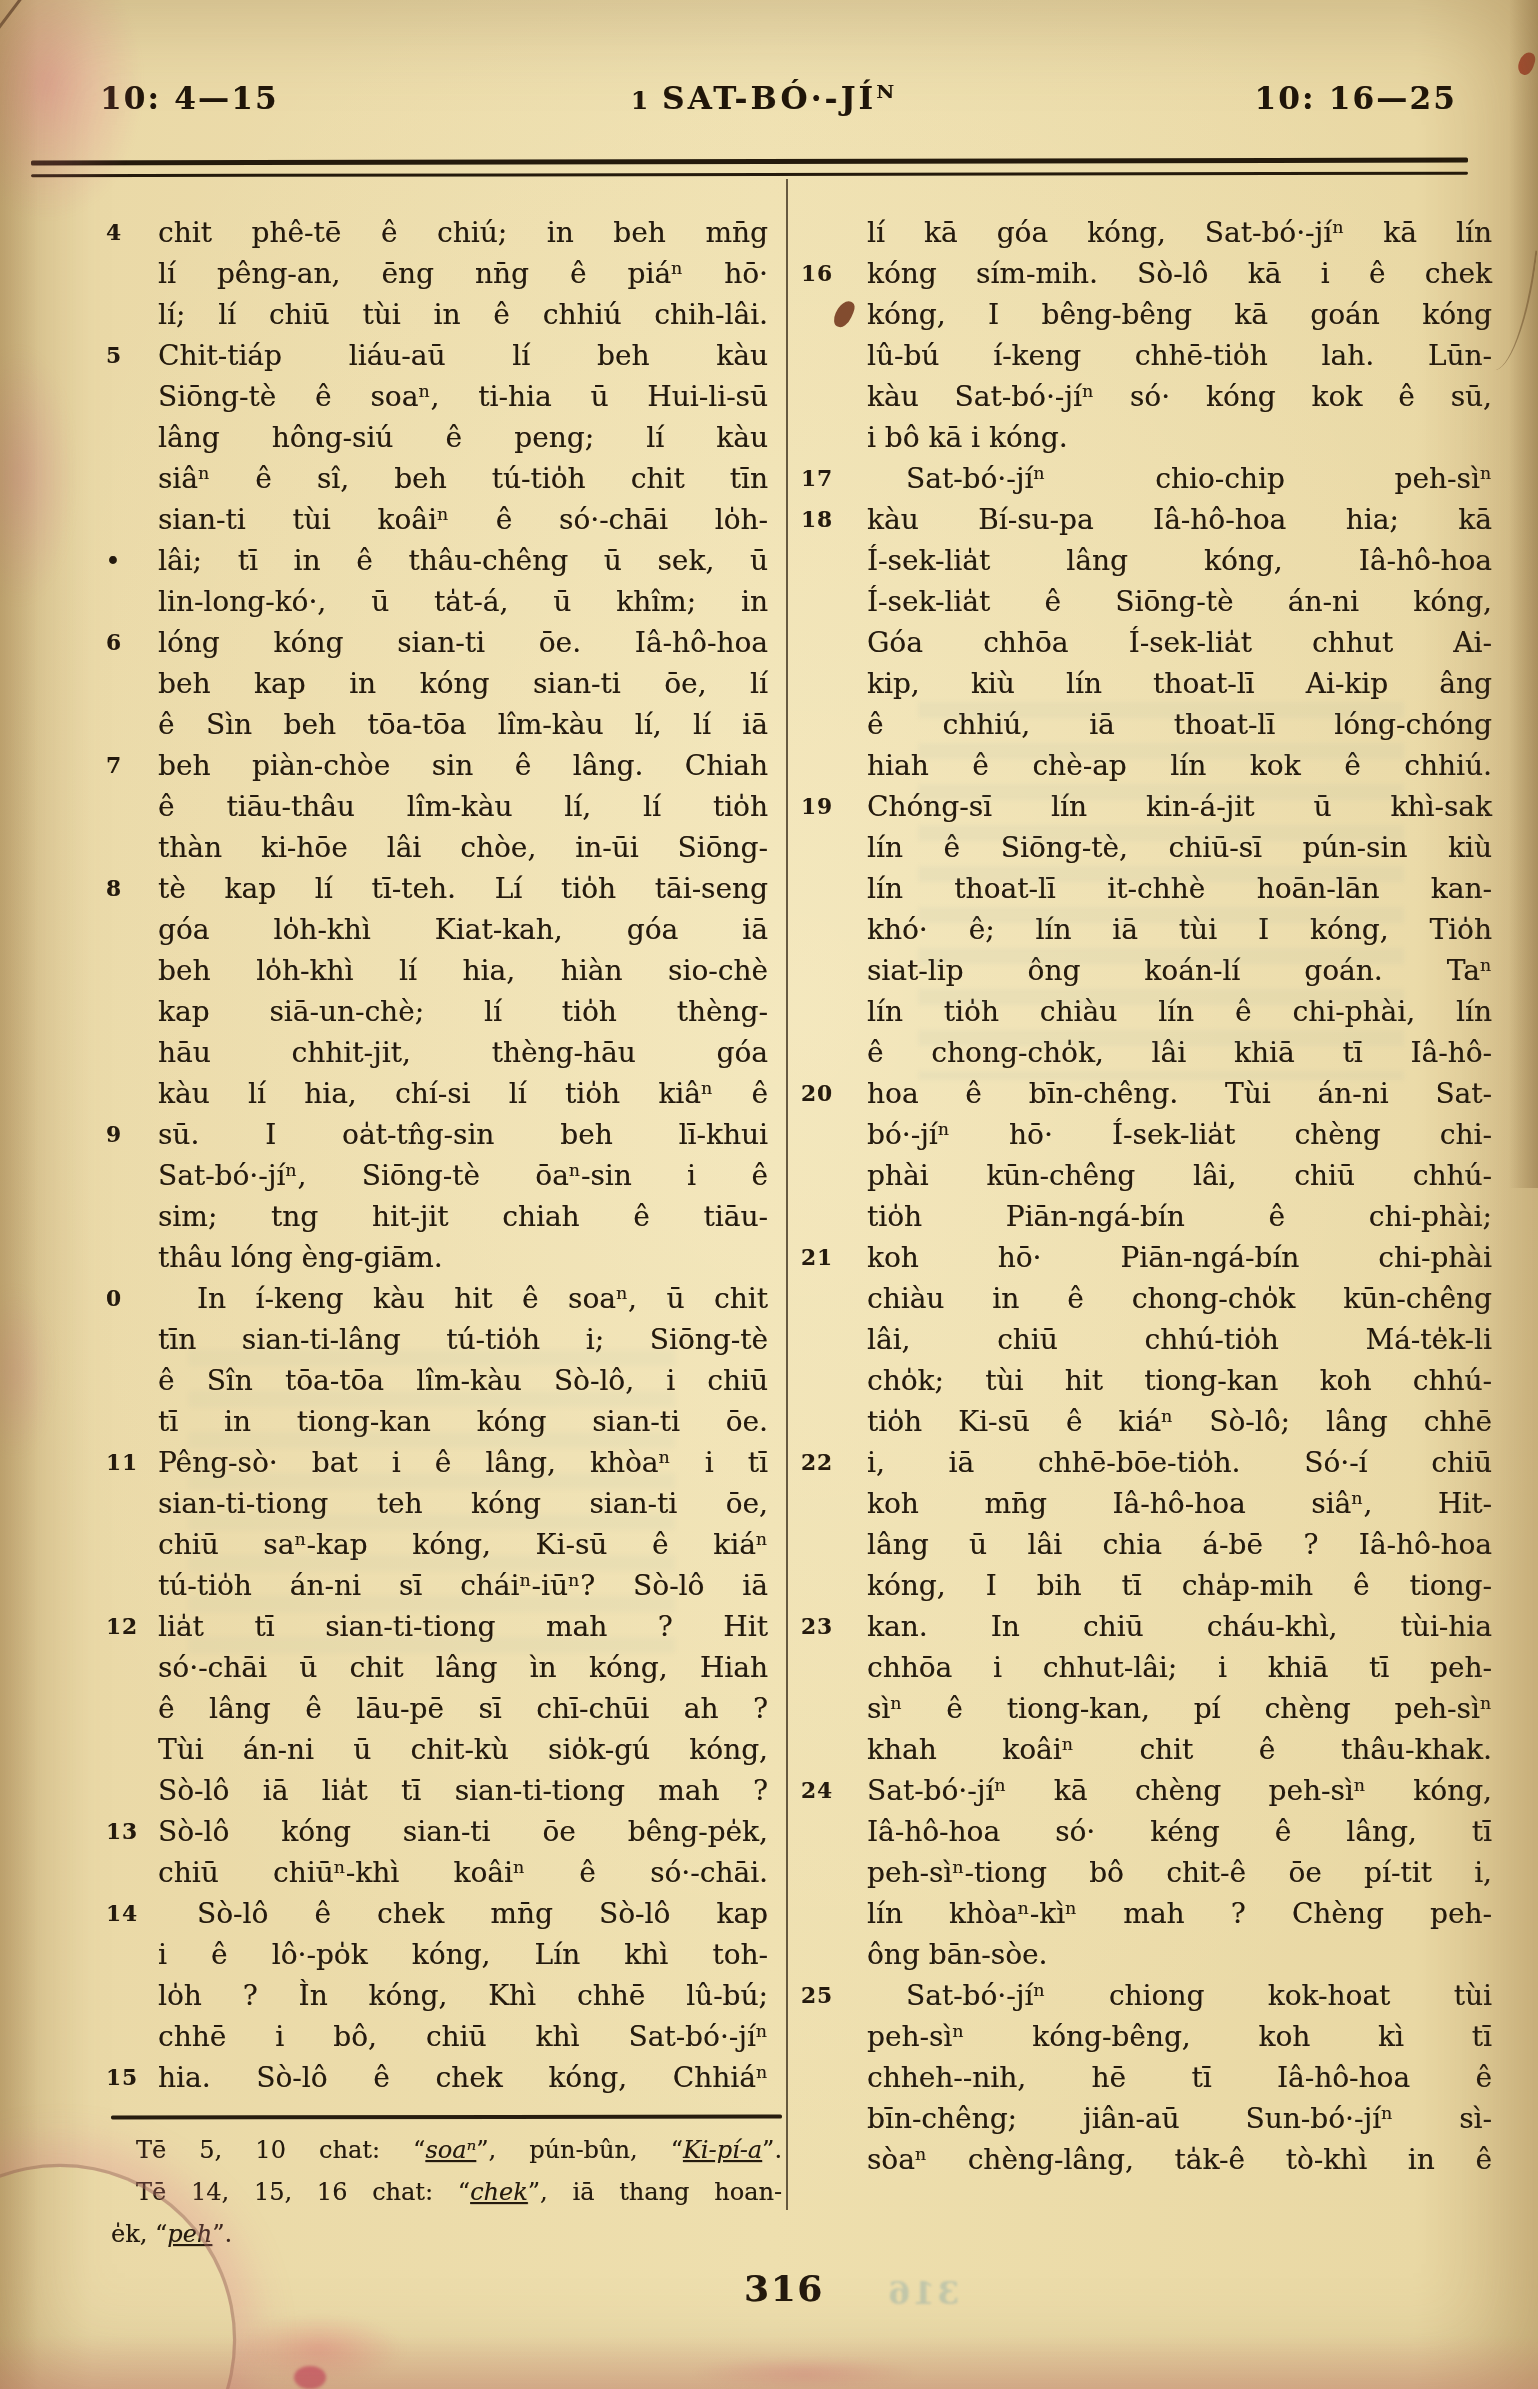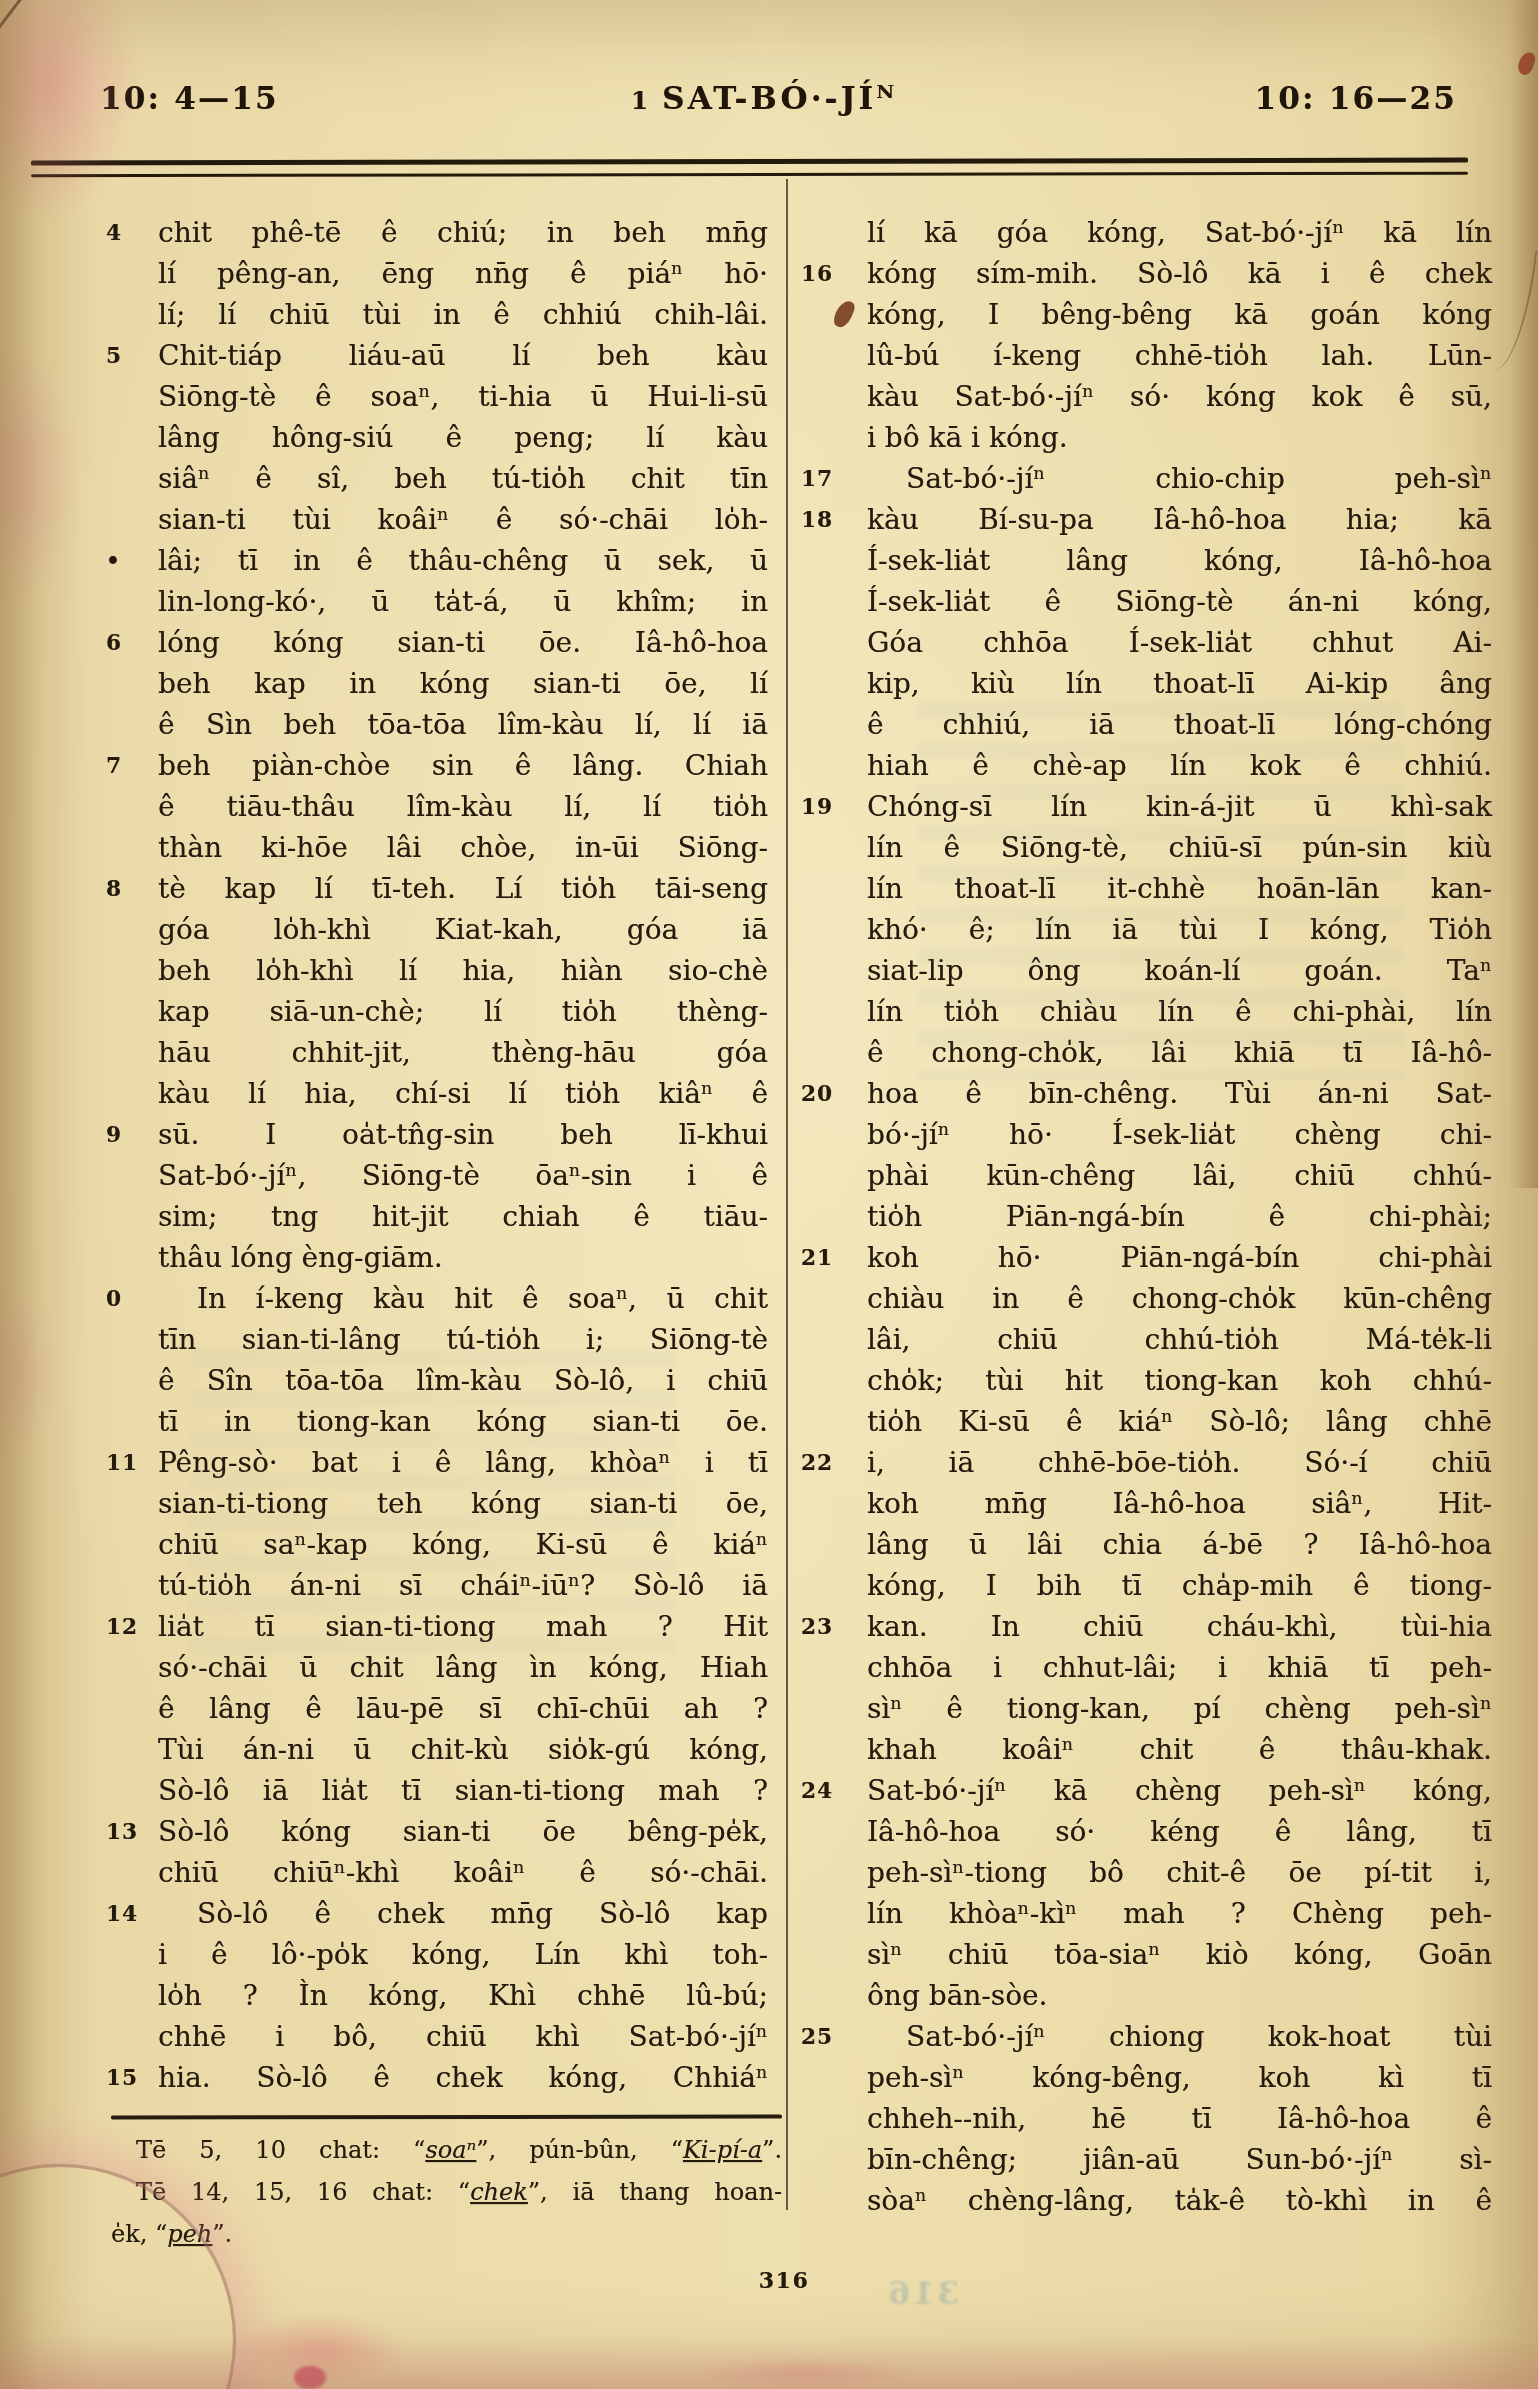--- a/index.html
+++ b/index.html
@@ -40,21 +40,21 @@
   #right-col .vnum{left:-66px;width:54px;text-align:right;}
   
   .foot-rule{position:absolute;left:111px;top:2115px;width:671px;height:3.8px;background:#271d0f;border-radius:1.6px;transform:rotate(-0.08deg);}
   #footnotes{position:absolute;left:111px;top:2129px;width:671px;font-size:24px;}
   #footnotes .fline{height:42px;line-height:42px;text-align:justify;text-align-last:justify;
                     text-shadow:0.2px 0.3px 0.3px rgba(40,26,10,.5);}
   #footnotes .fline.first, #footnotes .fline.mid{padding-left:25px;}
   #footnotes .fline.last{text-align-last:left;padding-left:0;}
   #footnotes i{font-style:italic;text-decoration:underline;}
   
-  .page-num{position:absolute;left:784px;top:2267px;transform:translateX(-50%);font-size:22px;font-weight:700;
+  .page-num{position:absolute;left:784px;top:2267px;transform:translateX(-50%);font-size:36px;font-weight:700;
             letter-spacing:1.6px;text-shadow:0.3px 0.4px 0.5px rgba(40,25,10,.5);}
   .ghost-num{position:absolute;left:886px;top:2274px;font-size:32px;font-weight:700;color:rgba(125,165,170,.38);
              transform:scaleX(-1);filter:blur(1.1px);letter-spacing:2.2px;}
   
   .artifact{position:absolute;pointer-events:none;}
   .corner-line{left:-9.7px;top:38px;width:124px;height:2.7px;background:rgba(75,60,40,.85);transform:rotate(-53deg);transform-origin:left center;border-radius:1.6px;}
   .corner-pink{left:-21.6px;top:-16px;width:173px;height:248px;background:radial-gradient(ellipse at 40% 40%,rgba(222,110,135,.4),rgba(0,0,0,0) 65%);filter:blur(3.2px);}
   .left-blotch1{left:-38px;top:346px;width:113px;height:259px;background:radial-gradient(ellipse,rgba(216,125,150,.33),rgba(0,0,0,0) 70%);filter:blur(5.4px);}
   .left-blotch2{left:-27px;top:1285px;width:81px;height:173px;background:radial-gradient(ellipse,rgba(216,125,150,.22),rgba(0,0,0,0) 70%);filter:blur(5.4px);}
   .left-edge-shade{left:0;top:0;width:38px;height:2389px;background:linear-gradient(90deg,rgba(150,110,60,.25),rgba(0,0,0,0));}
@@ -173,21 +173,20 @@
       <div class="line"><span>lâng ū lâi chia á-bē ? Iâ-hô-hoa</span></div>
       <div class="line"><span>kóng, I bih tī cha̍p-mih ê tiong-</span></div>
       <div class="line"><span class="vnum">23</span><span>kan. In chiū cháu-khì, tùi-hia</span></div>
       <div class="line"><span>chhōa i chhut-lâi; i khiā tī peh-</span></div>
       <div class="line"><span>sìⁿ ê tiong-kan, pí chèng peh-sìⁿ</span></div>
       <div class="line"><span>khah koâiⁿ chit ê thâu-khak.</span></div>
       <div class="line"><span class="vnum">24</span><span>Sat-bó·-jíⁿ kā chèng peh-sìⁿ kóng,</span></div>
       <div class="line"><span>Iâ-hô-hoa só· kéng ê lâng, tī</span></div>
       <div class="line"><span>peh-sìⁿ-tiong bô chit-ê ōe pí-tit i,</span></div>
       <div class="line"><span>lín khòaⁿ-kìⁿ mah ? Chèng peh-</span></div>
-      <div class="line"><span>sìⁿ chiū tōa-siaⁿ kiò kóng, Goān</span></div>
       <div class="line short"><span>ông bān-sòe.</span></div>
       <div class="line indent"><span class="vnum">25</span><span>Sat-bó·-jíⁿ chiong kok-hoat tùi</span></div>
       <div class="line"><span>peh-sìⁿ kóng-bêng, koh kì tī</span></div>
       <div class="line"><span>chheh--nih, hē tī Iâ-hô-hoa ê</span></div>
       <div class="line"><span>bīn-chêng; jiân-aū Sun-bó·-jíⁿ sì-</span></div>
       <div class="line"><span>sòaⁿ chèng-lâng, ta̍k-ê tò-khì in ê</span></div>
     </div>
 
   <div class="foot-rule"></div>
   <div id="footnotes">

